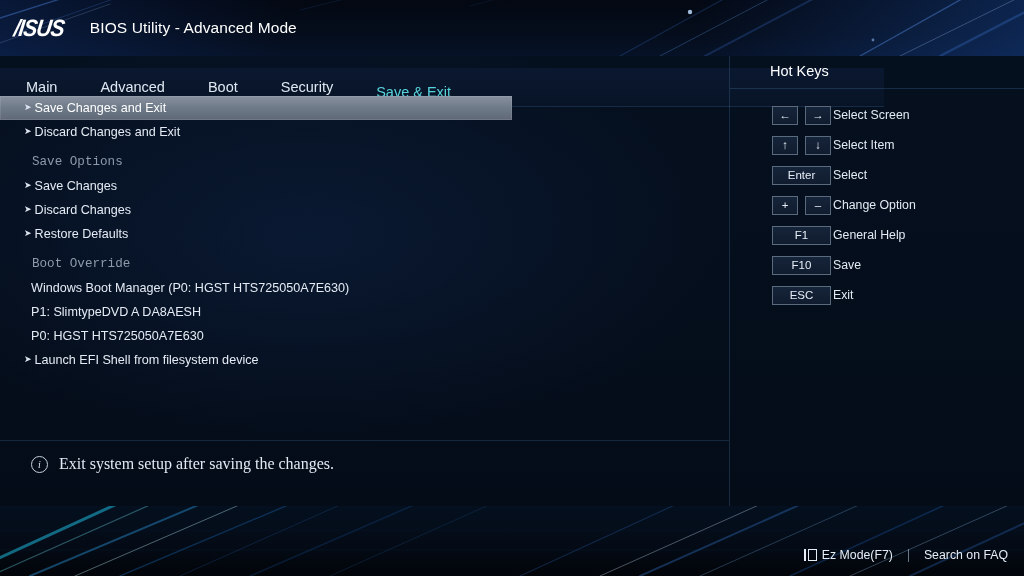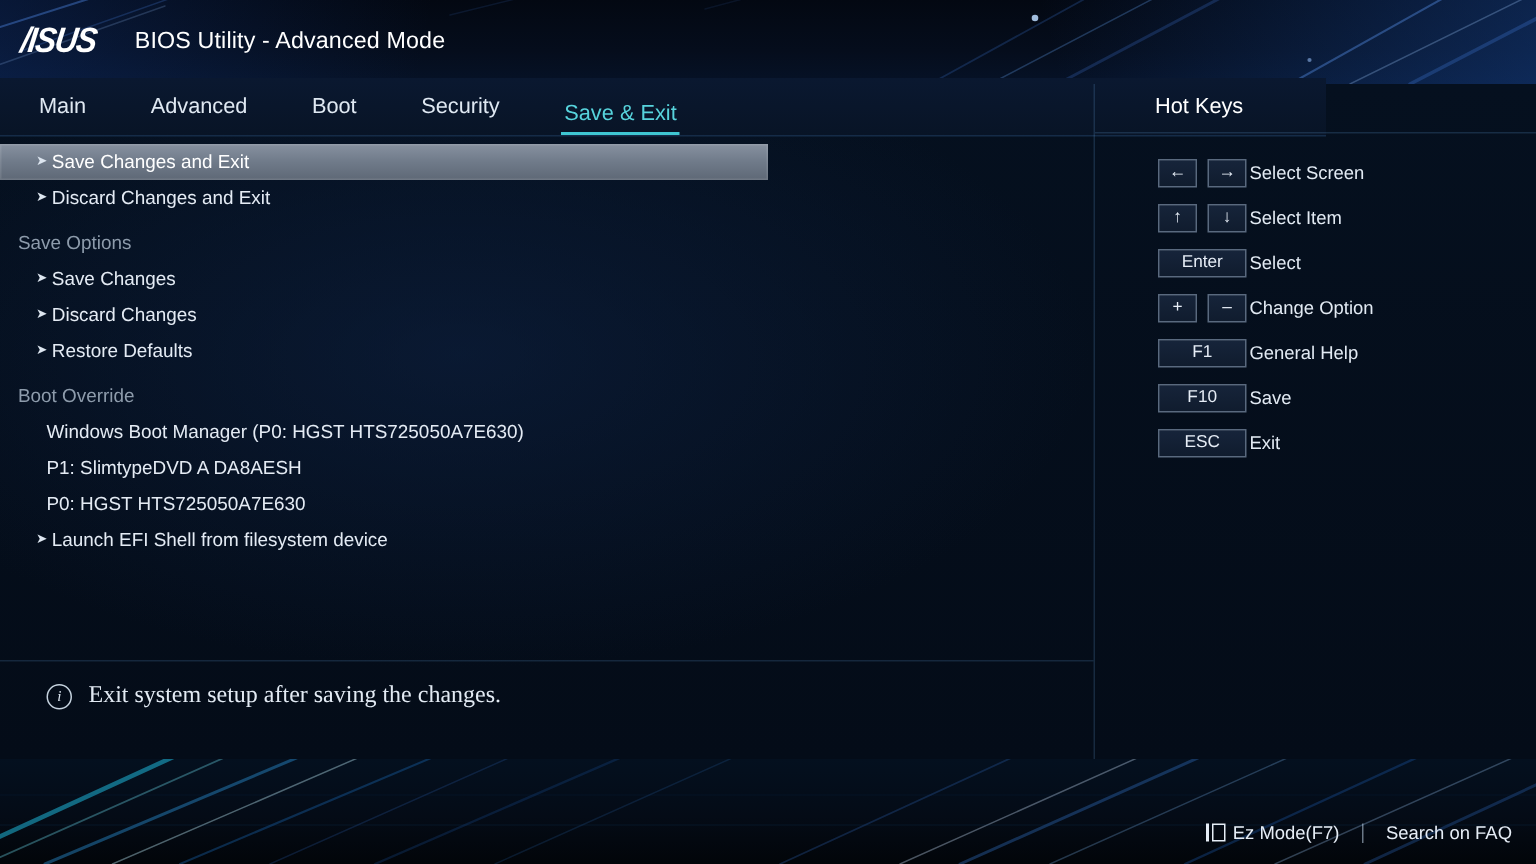--- a/index.html
+++ b/index.html
@@ -74,21 +74,21 @@
   .app-title {
     margin-left: 26px;
     font-size: 15.5px;
     color: #ffffff;
     letter-spacing: .1px;
   }
 
   
   .navbar {
     position: absolute;
-    left: 0; top: 52px;
+    left: 0; top: 68px;
     width: 884px; height: 38px;
     background: linear-gradient(180deg, #0a1830 0%, #081426 100%);
     border-bottom: 1px solid rgba(80,140,190,.17);
   }
   .nav-items {
     display: flex;
     align-items: center;
     height: 38px;
     padding-left: 24px;
   }
@@ -132,21 +132,22 @@
   }
   .menu-row.selected {
     background: linear-gradient(180deg, #8791a0 0%, #707b8a 48%, #5e6876 100%);
     width: 488px;
     box-shadow: inset 0 0 0 1px rgba(255,255,255,.10);
     color: #ffffff;
   }
   .menu-row.section {
     color: #8d9bab;
     cursor: default;
-    padding-left: 12px;
+    padding-left: 32px;
+    font-family: Liberation Mono, monospace;
   }
   .menu-row.plain {
     padding-left: 31px;
   }
   .spacer-6 { height: 6px; }
 
   
   .help-divider {
     position: absolute;
     left: 0; top: 440px;

